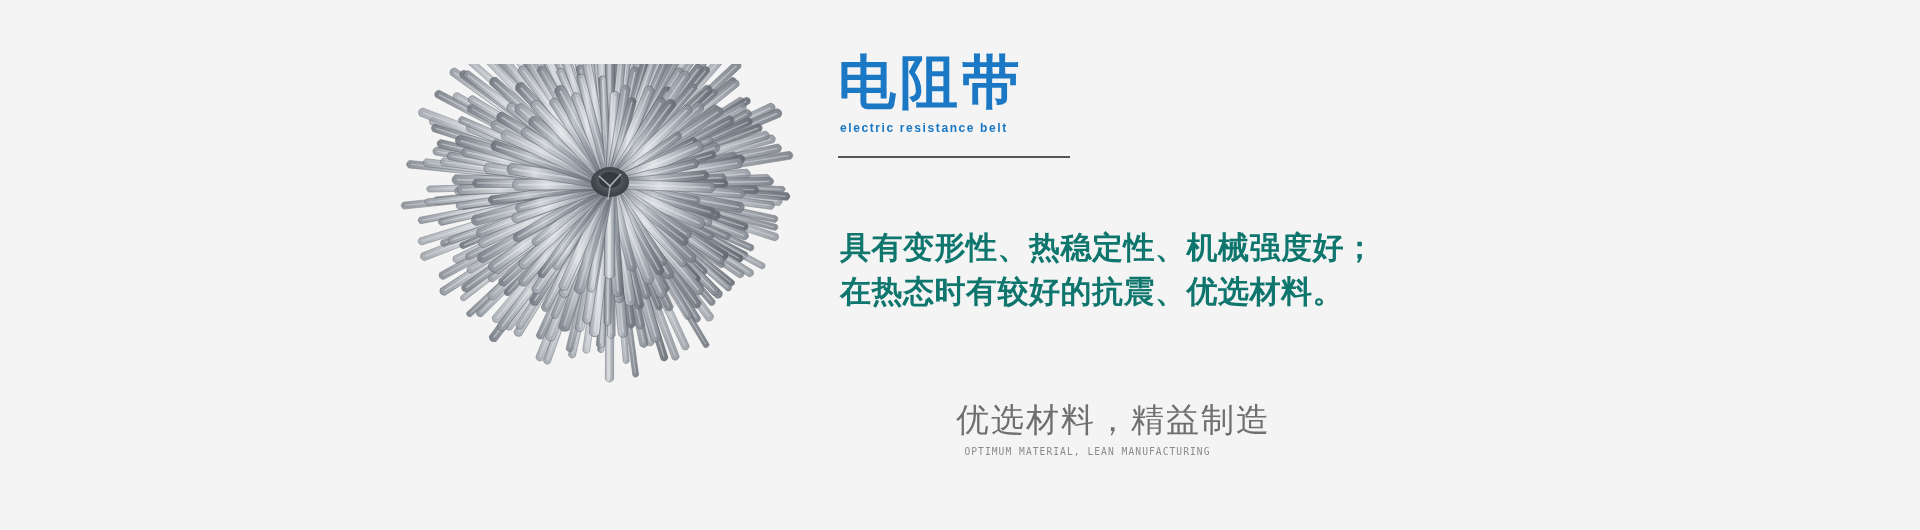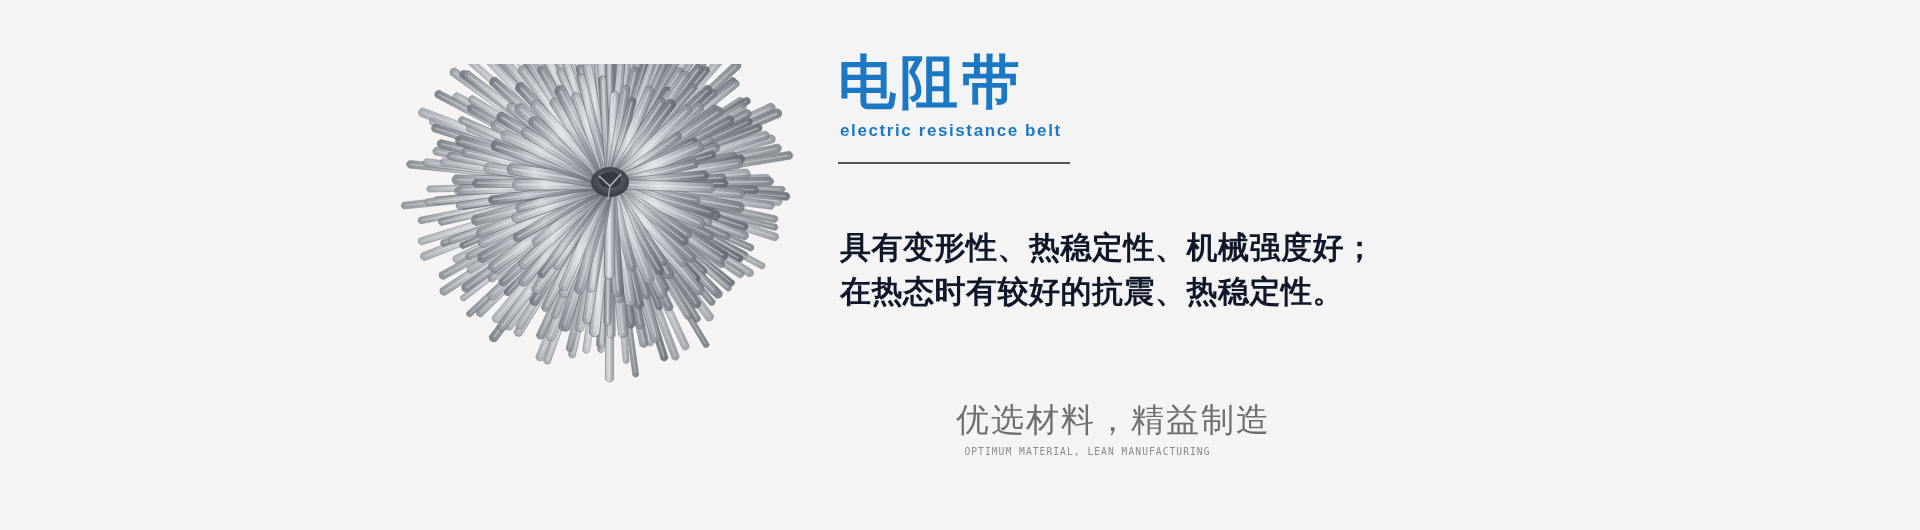--- a/index.html
+++ b/index.html
@@ -54,21 +54,21 @@
   .title-cn {
     font-size: 58px;
     line-height: 1.02;
     font-weight: 700;
     color: #1a78c4;
     letter-spacing: 4px;
     margin: 0;
     white-space: nowrap;
   }
   .title-en {
-    font-size: 17px;
+    font-size: 12px;
     font-weight: 700;
     color: #1a78c4;
     letter-spacing: 1.6px;
     margin: 10px 0 0 2px;
     white-space: nowrap;
   }
   .title-rule {
     margin-top: 21px;
     width: 232px;
     height: 2px;
@@ -78,21 +78,21 @@
   .body-block {
     position: absolute;
     left: 2px;
     top: 226px;
     width: 620px;
   }
   .body-line {
     font-size: 31px;
     line-height: 44px;
     font-weight: 700;
-    color: #0f172a;
+    color: #0f766e;
     letter-spacing: 0.5px;
     white-space: nowrap;
   }
 
   .tagline-block {
     position: absolute;
     left: 118px;
     top: 400px;
     width: 420px;
   }
@@ -769,21 +769,21 @@
   <div class="content">
 
     <div class="title-block">
       <h1 class="title-cn">电阻带</h1>
       <div class="title-en">electric resistance belt</div>
       <div class="title-rule"></div>
     </div>
 
     <div class="body-block">
       <div class="body-line">具有变形性、热稳定性、机械强度好；</div>
-      <div class="body-line">在热态时有较好的抗震、热稳定性。</div>
+      <div class="body-line">在热态时有较好的抗震、优选材料。</div>
     </div>
 
     <div class="tagline-block">
       <div class="tagline-cn">优选材料，精益制造</div>
       <div class="tagline-en">OPTIMUM MATERIAL, LEAN MANUFACTURING</div>
     </div>
 
   </div>
 </div>
 

